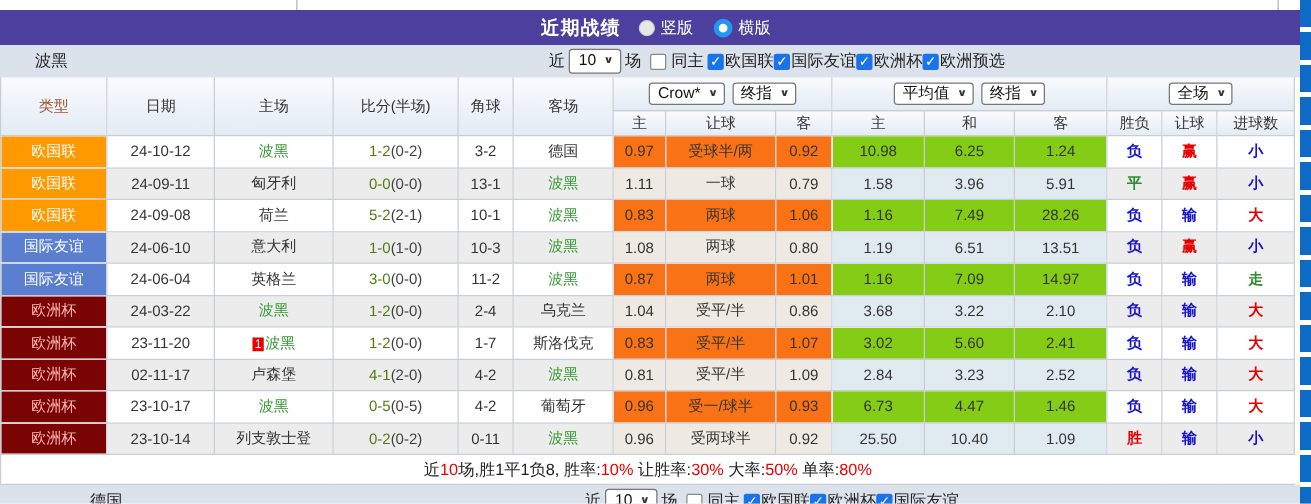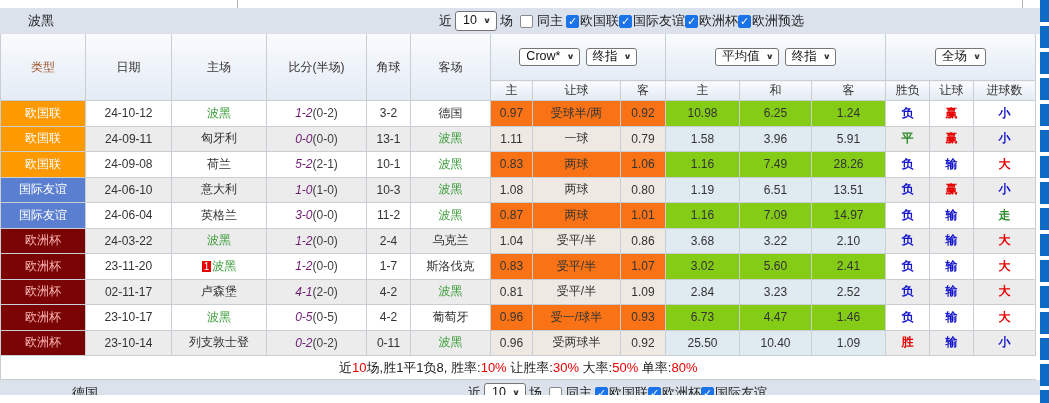--- a/index.html
+++ b/index.html
@@ -37,38 +37,38 @@
   
   table { border-collapse:collapse; table-layout:fixed; width:1035px; }
   th, td { border-right:1px solid #c9cdd4; border-bottom:1px solid #c9cdd4; text-align:center;
            font-size:12px; color:#333; overflow:hidden; white-space:nowrap; }
   table { border-left:1px solid #c9cdd4; }
   thead th { background:linear-gradient(#f9fbfe,#e3ebf4); font-weight:normal; }
   tr.h1 th { height:26px; }
   tr.h2 th { height:20px; font-size:12px; color:#333; }
   th.th-type { color:#a0522d; }
   .selcell { background:linear-gradient(#f9fbfe,#e3ebf4); }
-  .selcell .sel { padding:0 4px 1px 6px; margin:14px 3px; }
+  .selcell .sel { padding:0 4px 1px 6px; margin:4px 3px; }
 
   tbody td { height:25.5px; }
   tr.norm td { background:#fff; }
   tr.alt td  { background:#ececec; }
   tr.norm td.crow { background:#f97316; }
   tr.alt  td.crow { background:#efe9e3; }
   tr.norm td.avgc { background:#84cc16; }
   tr.alt  td.avgc { background:#e0eaf1; }
   td.type { padding:0; }
   .badge { display:flex; align-items:center; justify-content:center; width:100%; height:100%; font-size:12px; }
   .badge-orange { background:#ff9900; color:#fff; }
   .badge-blue   { background:#5b7fd0; color:#fff; }
   .badge-maroon { background:#7a0404; color:#ffb9b9; }
   .team-green { color:#339933; }
   .team-link { cursor:pointer; }
   .rc { background:#e60000; color:#fff; font-size:10px; padding:0 2px; margin-right:1px; }
-  .score-main { color:#701a75;font-style:italic; }
+  .score-main { color:#4d7c0f; }
   .score-half { color:#404040; }
   .c-red   { color:#e60000; font-weight:bold; }
   .c-blue  { color:#1414cc; font-weight:bold; }
   .c-green { color:#2e8b2e; font-weight:bold; }
 
   tfoot td { height:24px; background:#fff; font-size:13px; color:#222; border-right:none; }
   tfoot .red { color:#ee0000; }
 
   
   .bottom-part { height:15px; overflow:hidden; }
@@ -83,20 +83,33 @@
 </head>
 <body>
 
 <div class="page">
 
   <div class="top-strip">
     <span class="vline"></span>
     <span class="vline2"></span>
   </div>
 
+  <div class="title-bar">
+    <span class="title">近期战绩</span>
+    <span class="radio-group">
+      <span class="radio-item">
+        <span class="radio r-off"></span>
+        <span>竖版</span>
+      </span>
+      <span class="radio-item">
+        <span class="radio r-on"></span>
+        <span>横版</span>
+      </span>
+    </span>
+  </div>
 
   <div class="filter-row">
     <span class="team">波黑</span>
     <span class="controls">
       <span>近</span>
       <span class="sel">
         <span>10</span>
         <span class="caret">∨</span>
       </span>
       <span>场</span>

